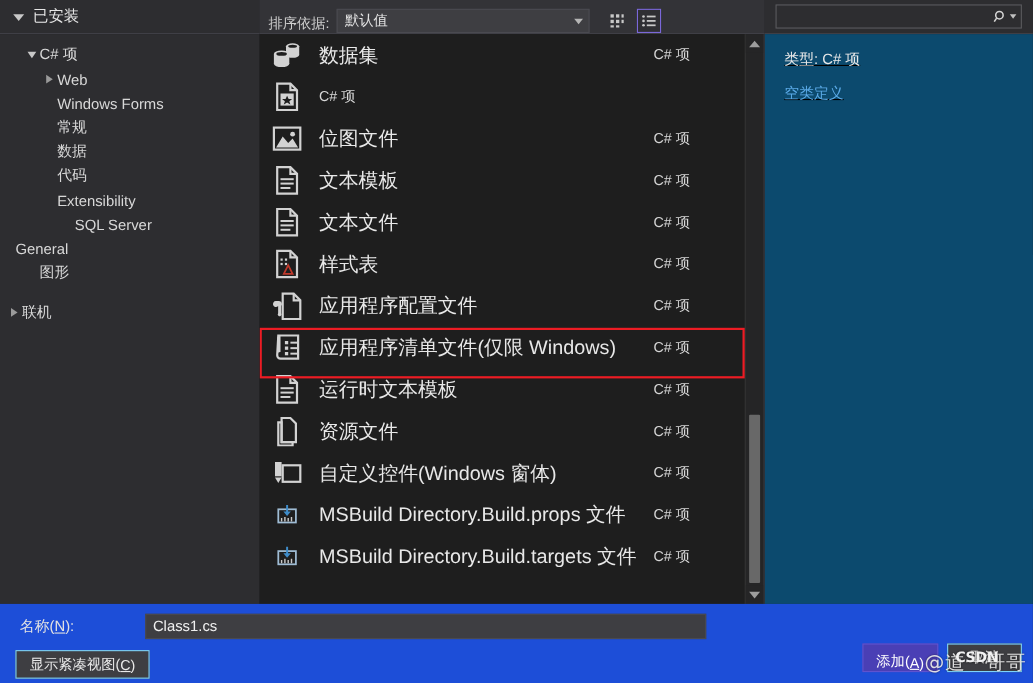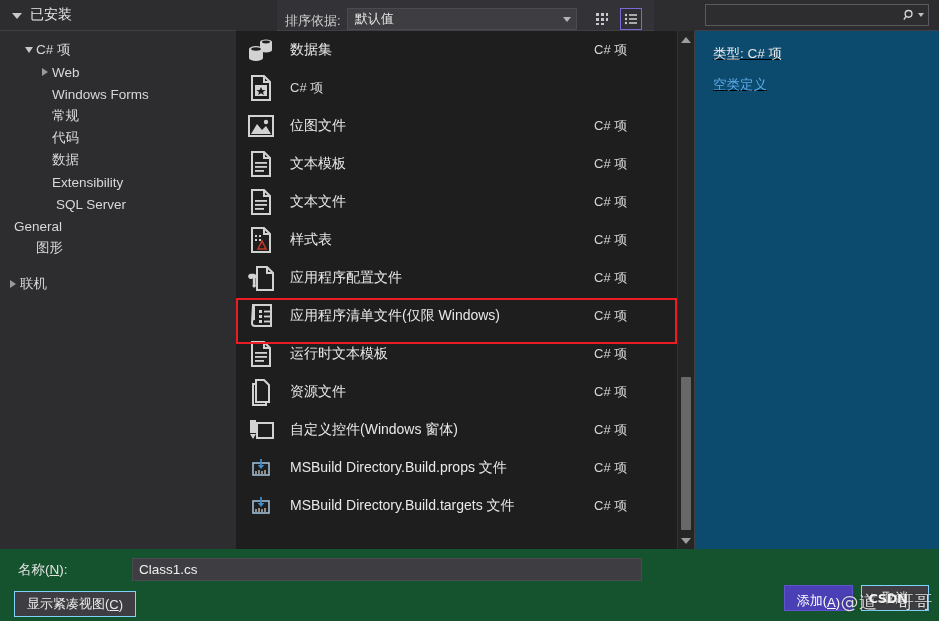--- a/index.html
+++ b/index.html
@@ -16,21 +16,20 @@
     background: #1e1e1e;
     display: flex;
     flex-direction: column;
   }
   
   .top-row {
     display: flex;
     height: 31px;
     flex: 0 0 31px;
     background: #2d2d30;
-    gap: 41px;
   }
   .top-left {
     width: 236px;
     background: #2d2d30;
     display: flex;
     align-items: center;
     padding-left: 12px;
     border-bottom: 1px solid #3f3f46;
   }
   .tri-down {
@@ -163,21 +162,21 @@
   }
   .li-icon {
     width: 34px; height: 32px;
     flex: 0 0 34px;
     display: flex; align-items: center; justify-content: center;
     margin-right: 12px;
   }
   .li-label {
     flex: 1;
     color: #e8e8e8;
-    font-size: 14px;
+    font-size: 18px;
     white-space: nowrap;
   }
   .li-type {
     color: #d6d6d6;
     font-size: 13px;
     width: 100px;
     white-space: nowrap;
   }
   
   .vscroll {
@@ -215,21 +214,21 @@
   .highlight-box {
     position: absolute;
     border: 2px solid #ed1c24;
     pointer-events: none;
     z-index: 40;
   }
   
   .footer {
     height: 72px;
     flex: 0 0 72px;
-    background: #14532d;
+    background: #1d4ed8;
     position: relative;
   }
   .name-row {
     display: flex; align-items: center;
     padding: 9px 0 0 18px;
   }
   .name-label {
     color: #e2e2e2; font-size: 13.5px;
     width: 114px;
   }
@@ -372,31 +371,31 @@
         <div class="tree-node" style="padding-left: 38px;">
           <span class="tw"></span>
           <span>Windows Forms</span>
         </div>
         <div class="tree-node" style="padding-left: 38px;">
           <span class="tw"></span>
           <span>常规</span>
         </div>
         <div class="tree-node" style="padding-left: 38px;">
           <span class="tw"></span>
+          <span>数据</span>
+        </div>
+        <div class="tree-node" style="padding-left: 38px;">
+          <span class="tw"></span>
           <span>代码</span>
         </div>
         <div class="tree-node" style="padding-left: 38px;">
           <span class="tw"></span>
-          <span>数据</span>
-        </div>
-        <div class="tree-node" style="padding-left: 38px;">
-          <span class="tw"></span>
           <span>Extensibility</span>
         </div>
-        <div class="tree-node" style="padding-left: 42px;">
+        <div class="tree-node" style="padding-left: 54px;">
           <span class="tw"></span>
           <span>SQL Server</span>
         </div>
         <div class="tree-node" style="">
           <span class="tw"></span>
           <span>General</span>
         </div>
         <div class="tree-node" style="padding-left: 22px;">
           <span class="tw"></span>
           <span>图形</span>

